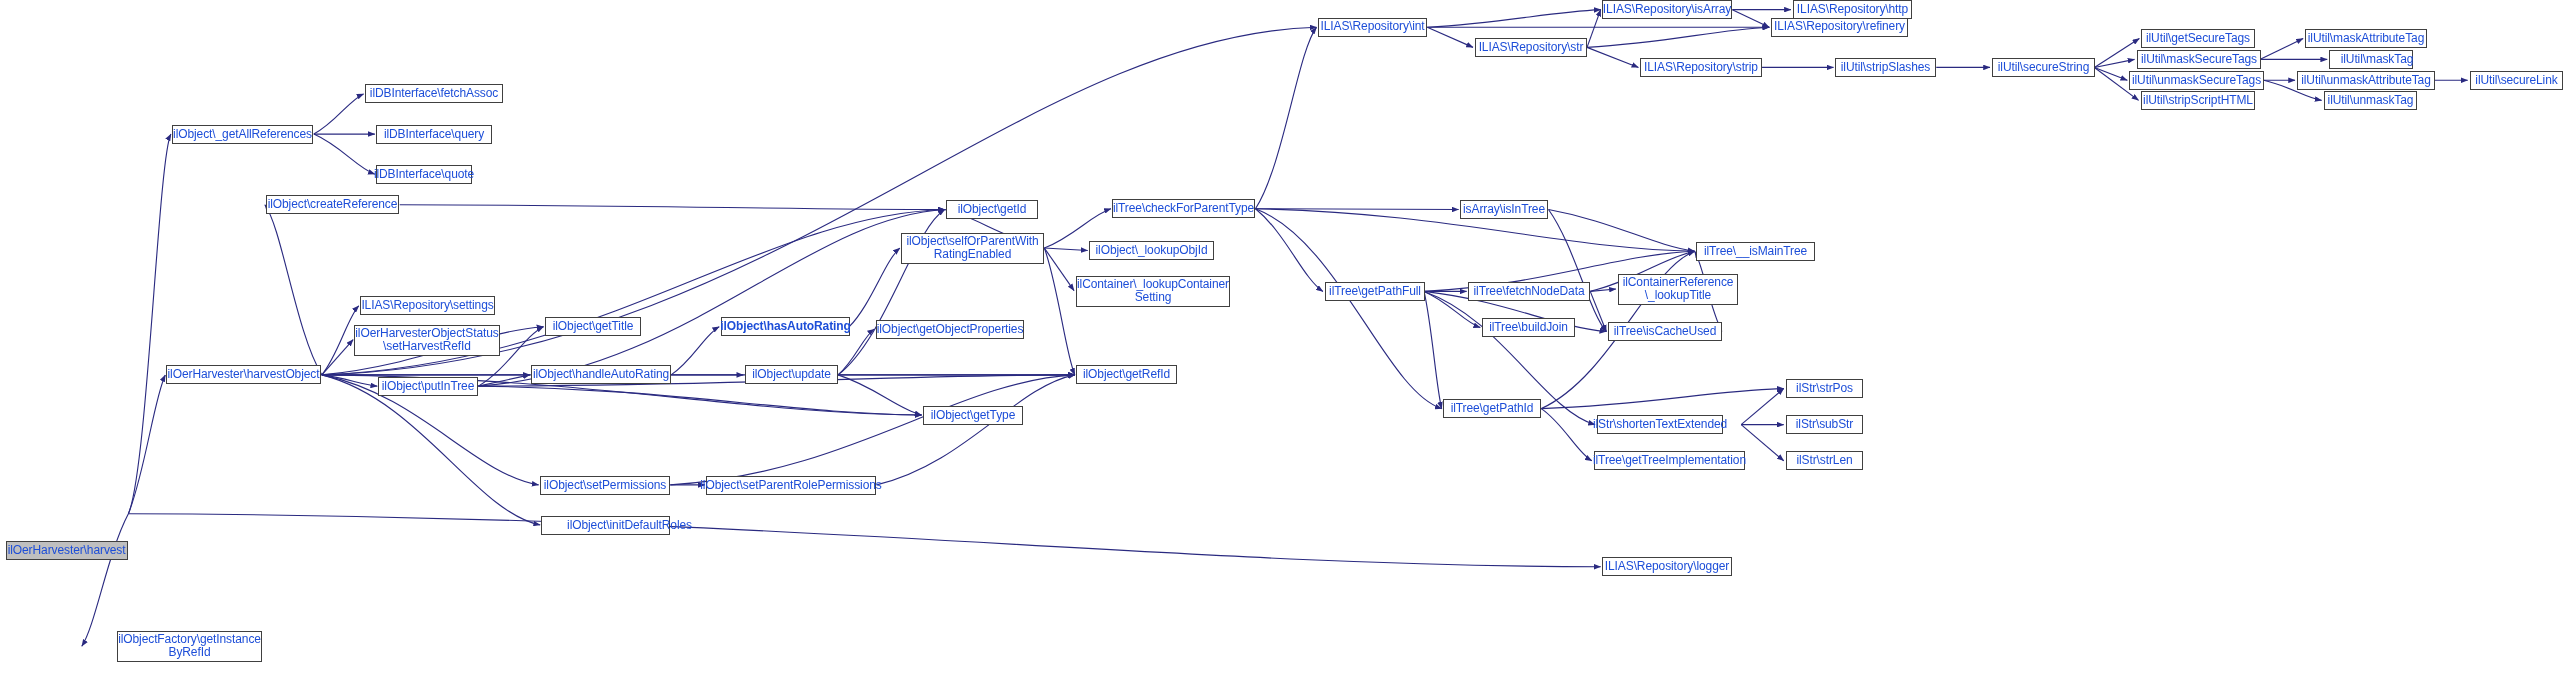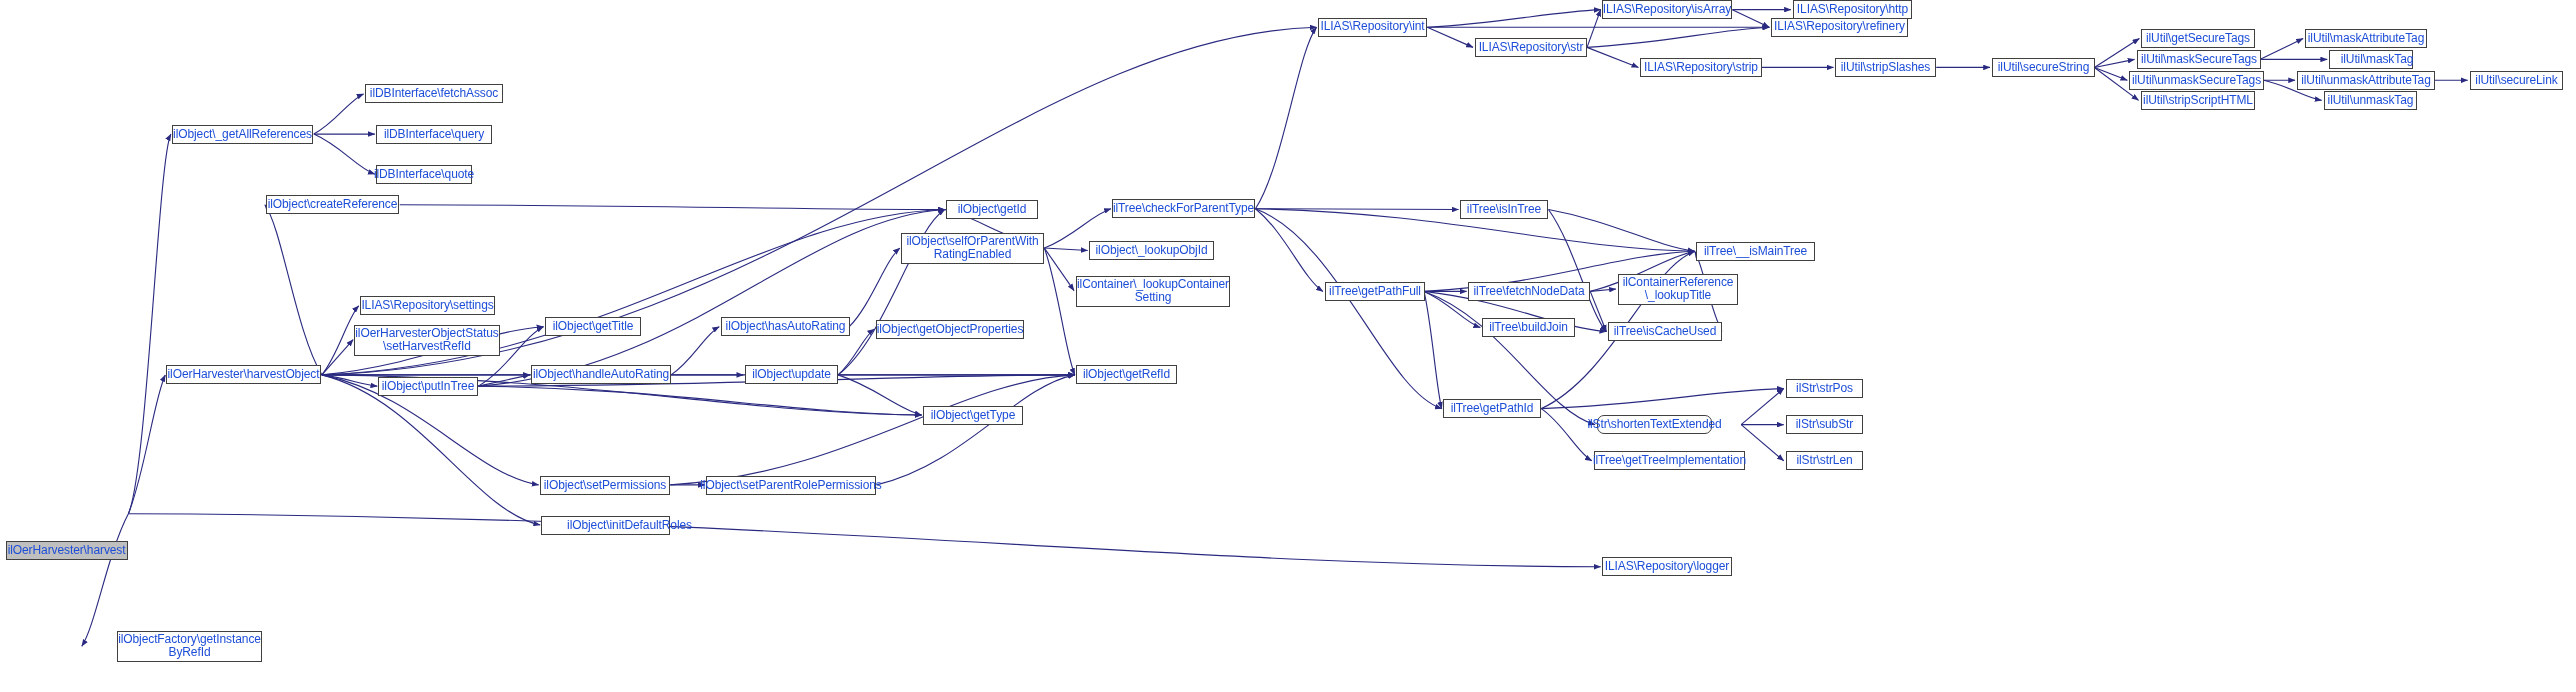--- a/index.html
+++ b/index.html
@@ -117,43 +117,43 @@
       <div class="node" style="left: 166px; top: 365px; width: 155px; height: 19px;"><span>ilOerHarvester\harvestObject</span></div>
       <div class="node" style="left: 360px; top: 296px; width: 135px; height: 19px;"><span>ILIAS\Repository\settings</span></div>
       <div class="node" style="left: 354px; top: 325px; width: 146px; height: 30.5px;"><span>ilOerHarvesterObjectStatus
 \setHarvestRefId</span></div>
       <div class="node" style="left: 378px; top: 377px; width: 100px; height: 19px;"><span>ilObject\putInTree</span></div>
       <div class="node" style="left: 266px; top: 195px; width: 133px; height: 19px;"><span>ilObject\createReference</span></div>
       <div class="node" style="left: 545px; top: 317px; width: 96px; height: 19px;"><span>ilObject\getTitle</span></div>
       <div class="node" style="left: 531px; top: 365px; width: 140px; height: 19px;"><span>ilObject\handleAutoRating</span></div>
       <div class="node" style="left: 540px; top: 476px; width: 130px; height: 19px;"><span>ilObject\setPermissions</span></div>
       <div class="node" style="left: 541px; top: 516px; width: 129px; height: 19px; padding-left: 48px;"><span>ilObject\initDefaultRoles</span></div>
-      <div class="node" style="left: 721px; top: 317px; width: 129px; height: 19px;"><span>ilObject\hasAutoRating</span></div>
+      <div class="node" style="left: 721px; top: 317px; width: 129px; height: 19px; font-weight: bold;"><span>ilObject\hasAutoRating</span></div>
       <div class="node" style="left: 745px; top: 365px; width: 93px; height: 19px;"><span>ilObject\update</span></div>
       <div class="node" style="left: 876px; top: 320px; width: 148px; height: 19px;"><span>ilObject\getObjectProperties</span></div>
       <div class="node" style="left: 923px; top: 406px; width: 100px; height: 19px;"><span>ilObject\getType</span></div>
       <div class="node" style="left: 706px; top: 476px; width: 170px; height: 19px;"><span>ilObject\setParentRolePermissions</span></div>
       <div class="node" style="left: 1076px; top: 365px; width: 101px; height: 19px;"><span>ilObject\getRefId</span></div>
       <div class="node" style="left: 946px; top: 200px; width: 92px; height: 19px;"><span>ilObject\getId</span></div>
       <div class="node" style="left: 901px; top: 233px; width: 143px; height: 30.5px;"><span>ilObject\selfOrParentWith
 RatingEnabled</span></div>
       <div class="node" style="left: 1089px; top: 241px; width: 125px; height: 19px;"><span>ilObject\_lookupObjId</span></div>
       <div class="node" style="left: 1076px; top: 276px; width: 154px; height: 30.5px;"><span>ilContainer\_lookupContainer
 Setting</span></div>
       <div class="node" style="left: 1112px; top: 199px; width: 143px; height: 19px;"><span>ilTree\checkForParentType</span></div>
       <div class="node" style="left: 1325px; top: 282px; width: 100px; height: 19px;"><span>ilTree\getPathFull</span></div>
-      <div class="node" style="left: 1460px; top: 200px; width: 88px; height: 19px;"><span>ilTree\isInTree</span></div>
+      <div class="node" style="left: 1460px; top: 200px; width: 88px; height: 19px;"><span>isArray\isInTree</span></div>
       <div class="node" style="left: 1468px; top: 282px; width: 122px; height: 19px;"><span>ilTree\fetchNodeData</span></div>
       <div class="node" style="left: 1482px; top: 318px; width: 93px; height: 19px;"><span>ilTree\buildJoin</span></div>
       <div class="node" style="left: 1618px; top: 274px; width: 120px; height: 30.5px;"><span>ilContainerReference
 \_lookupTitle</span></div>
       <div class="node" style="left: 1608px; top: 322px; width: 114px; height: 19px;"><span>ilTree\isCacheUsed</span></div>
       <div class="node" style="left: 1696px; top: 242px; width: 119px; height: 19px;"><span>ilTree\__isMainTree</span></div>
       <div class="node" style="left: 1443px; top: 399px; width: 98px; height: 19px;"><span>ilTree\getPathId</span></div>
-      <div class="node" style="left: 1597px; top: 415px; width: 115px; height: 19px; border-radius: 7px;"><span>ilStr\shortenTextExtended</span></div>
+      <div class="node" style="left: 1597px; top: 415px; width: 126px; height: 19px;"><span>ilStr\shortenTextExtended</span></div>
       <div class="node" style="left: 1594px; top: 451px; width: 151px; height: 19px;"><span>ilTree\getTreeImplementation</span></div>
       <div class="node" style="left: 1786px; top: 379px; width: 77px; height: 19px;"><span>ilStr\strPos</span></div>
       <div class="node" style="left: 1786px; top: 415px; width: 77px; height: 19px;"><span>ilStr\subStr</span></div>
       <div class="node" style="left: 1786px; top: 451px; width: 77px; height: 19px;"><span>ilStr\strLen</span></div>
       <div class="node" style="left: 1602px; top: 557px; width: 130px; height: 19px;"><span>ILIAS\Repository\logger</span></div>
       <div class="node" style="left: 83px; top: 631px; width: 145px; height: 30.5px; margin-left: 34px;"><span>ilObjectFactory\getInstance
 ByRefId</span></div>
       <div class="node" style="left: 1318px; top: 17.7px; width: 109px; height: 19px;"><span>ILIAS\Repository\int</span></div>
       <div class="node" style="left: 1475px; top: 38px; width: 112px; height: 19px;"><span>ILIAS\Repository\str</span></div>
       <div class="node" style="left: 1602px; top: 0px; width: 130px; height: 19px;"><span>ILIAS\Repository\isArray</span></div>

